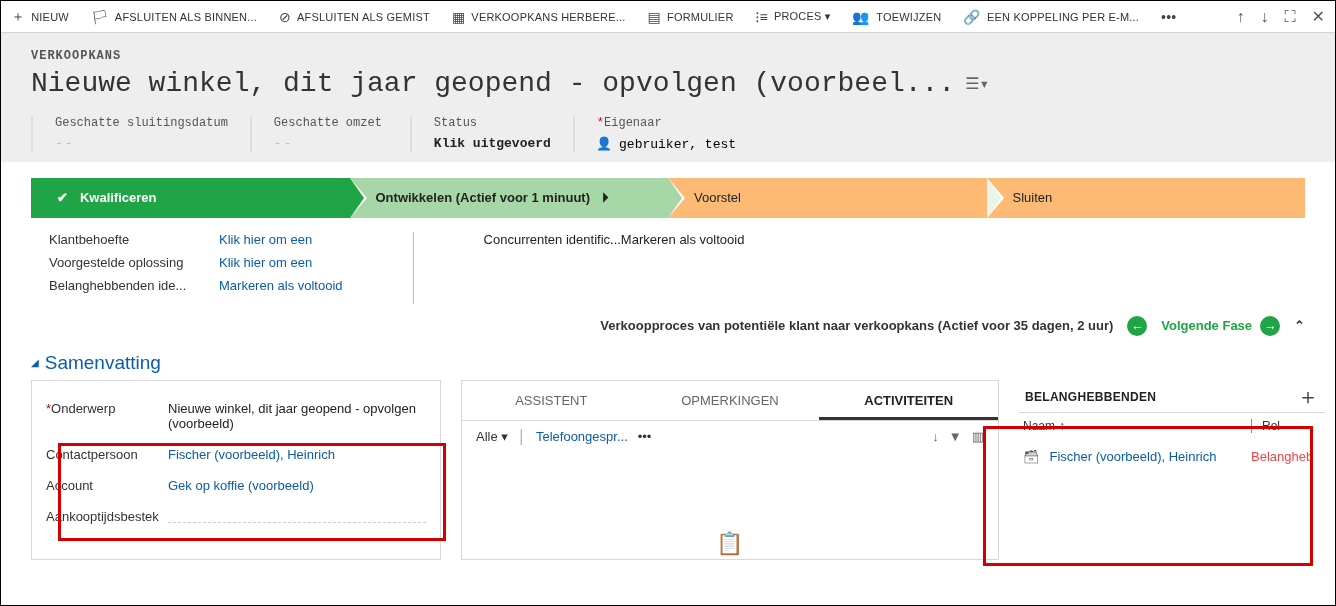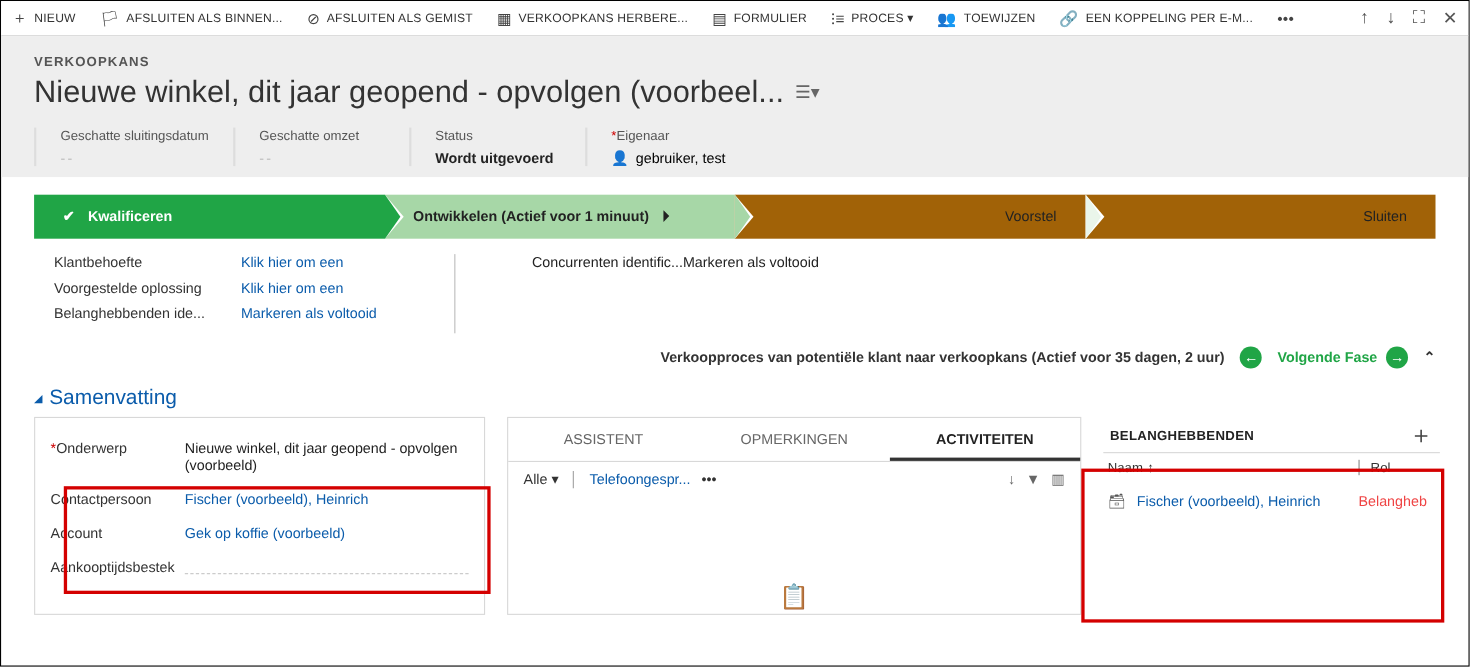--- a/index.html
+++ b/index.html
@@ -7,21 +7,21 @@
 
   
   .cmdbar { display: flex; align-items: center; height: 32px; padding: 0 10px; border-bottom: 1px solid #d4d4d4; background: #fff; gap: 22px; }
   .cmdbar .grow { flex: 1; }
   .cmd { display: flex; align-items: center; gap: 6px; font-size: 11px; color: #333; cursor: pointer; white-space: nowrap; letter-spacing: 0.2px; }
   .cmd .glyph { font-size: 14px; color: #444; }
   .cmd-right { display: flex; gap: 16px; align-items: center; color: #555; }
   .cmd-right .glyph { font-size: 16px; cursor: pointer; }
 
   
-  .header-wrap { background: #eee; padding: 16px 24px 10px 30px; }
+  .header-wrap { background: #eee; padding: 16px 24px 10px 30px; font-family: Liberation Mono, monospace; }
   .entity { font-size: 12px; font-weight: 600; color: #555; letter-spacing: 1px; margin-bottom: 6px; }
   .title-row { display: flex; align-items: center; gap: 10px; }
   .title { font-size: 28px; font-weight: 300; color: #333; line-height: 1.1; }
   .title-list-icon { font-size: 16px; color: #666; cursor: pointer; }
 
   .fields-row { display: flex; gap: 0; margin-top: 16px; }
   .field { border-left: 2px solid #ddd; padding: 0 22px; min-width: 160px; }
   .field:first-child { border-left: 2px solid #ddd; }
   .field-label { font-size: 12px; color: #555; margin-bottom: 6px; }
   .field-label .req { color: #c00; }
@@ -31,21 +31,21 @@
   .field-value a { color: #000000; text-decoration: none; }
   .personglyph { color: #888; margin-right: 6px; }
 
   
   .process-wrap { padding: 16px 30px 6px 30px; }
   .process { display: flex; height: 40px; width: 100%; align-items: stretch; }
   .stage { position: relative; flex: 1; display: flex; align-items: center; justify-content: flex-start; padding: 0 26px; color: #222; }
   .stage.done { background: #20a546; color: #fff; font-weight: 600; }
   .stage.done .check { margin-right: 12px; }
   .stage.active { background: #a7d7a7; font-weight: 600; }
-  .stage.future { background: #a16207; justify-content: flex-end; }
+  .stage.future { background: #fdba74; }
   .stage .label { white-space: nowrap; overflow: hidden; }
   .stage.active .flag { margin-left: 12px; }
   .stage::after {
     content: ""; position: absolute; right: -14px; top: 0; width: 0; height: 0;
     border-top: 20px solid transparent; border-bottom: 20px solid transparent;
     border-left: 14px solid currentColor; z-index: 2;
   }
   .stage.done::after { border-left-color: #20a546; color: transparent; }
   .stage.active::after { border-left-color: #a7d7a7; }
   .stage.future::after { border-left-color: #eaf5ea; }
@@ -72,21 +72,21 @@
   .process-footer .circle { width: 20px; height: 20px; border-radius: 50%; background: #20a546; color: #fff; display: flex; align-items: center; justify-content: center; font-size: 13px; font-weight: 700; cursor: pointer; }
   .process-footer .next { color: #20a546; font-weight: 600; cursor: pointer; display: flex; align-items: center; gap: 8px; }
   .process-footer .chev { cursor: pointer; color: #333; }
 
   
   .section-hdr { display: flex; align-items: center; gap: 6px; padding: 0 30px 6px 30px; }
   .section-hdr .tri { font-size: 10px; color: #0b5cab; }
   .section-hdr .name { color: #0b5cab; font-size: 19px; font-weight: 400; }
 
   
-  .body3 { display: flex; gap: 20px; padding: 0 26px 0 30px; align-items: flex-start; }
+  .body3 { display: flex; gap: 20px; padding: 0 10px 0 30px; align-items: flex-start; }
   .left { width: 410px; border: 1px solid #d8d8d8; padding: 12px 14px; position: relative; min-height: 180px; }
   .left .lrow { display: flex; align-items: flex-start; gap: 10px; padding: 8px 0; }
   .left .llabel { width: 112px; color: #333; font-size: 13px; }
   .left .llabel .req { color: #c00; }
   .left .lval { flex: 1; color: #222; }
   .left .lval a { color: #0b5cab; text-decoration: none; }
   .highlight-box { position: absolute; border: 3px solid #d40000; left: 26px; top: 62px; width: 388px; height: 98px; pointer-events: none; }
   .highlight-box2 { position: absolute; border: 3px solid #d40000; left: 982px; top: 425px; width: 330px; height: 140px; pointer-events: none; z-index: 4; }
 
   .middle { flex: 1; border: 1px solid #d8d8d8; min-height: 180px; position: relative; }
@@ -170,21 +170,21 @@
     <div class="field">
       <div class="field-label">Geschatte sluitingsdatum</div>
       <div class="field-value dash">--</div>
     </div>
     <div class="field">
       <div class="field-label">Geschatte omzet</div>
       <div class="field-value dash">--</div>
     </div>
     <div class="field">
       <div class="field-label">Status</div>
-      <div class="field-value bold">Wordt uitgevoerd</div>
+      <div class="field-value bold">Klik uitgevoerd</div>
     </div>
     <div class="field">
       <div class="field-label"><span class="req">*</span><span>Eigenaar</span></div>
       <div class="field-value"><span class="personglyph">👤</span><a href="#">gebruiker, test</a></div>
     </div>
   </div>
 </div>
 
 <div class="process-wrap">
   <div class="process">

